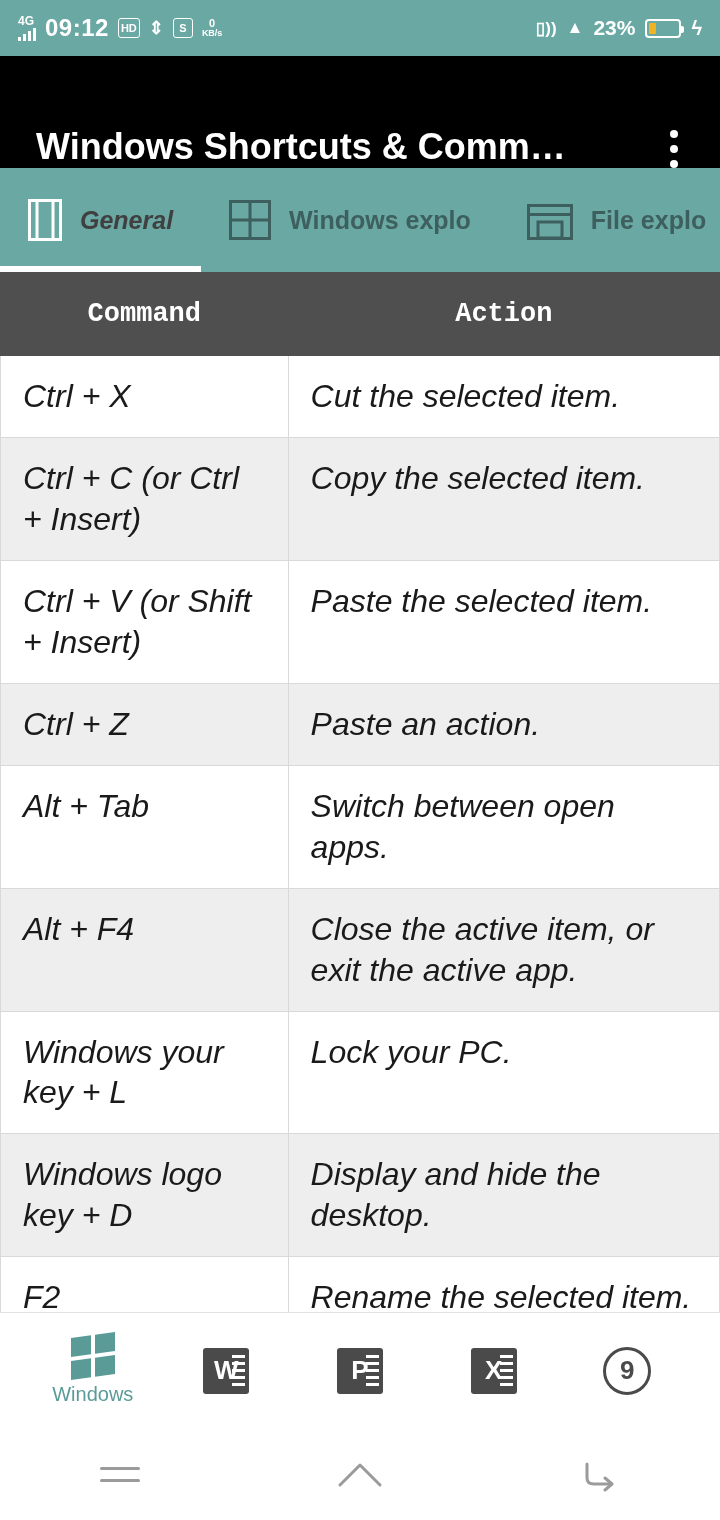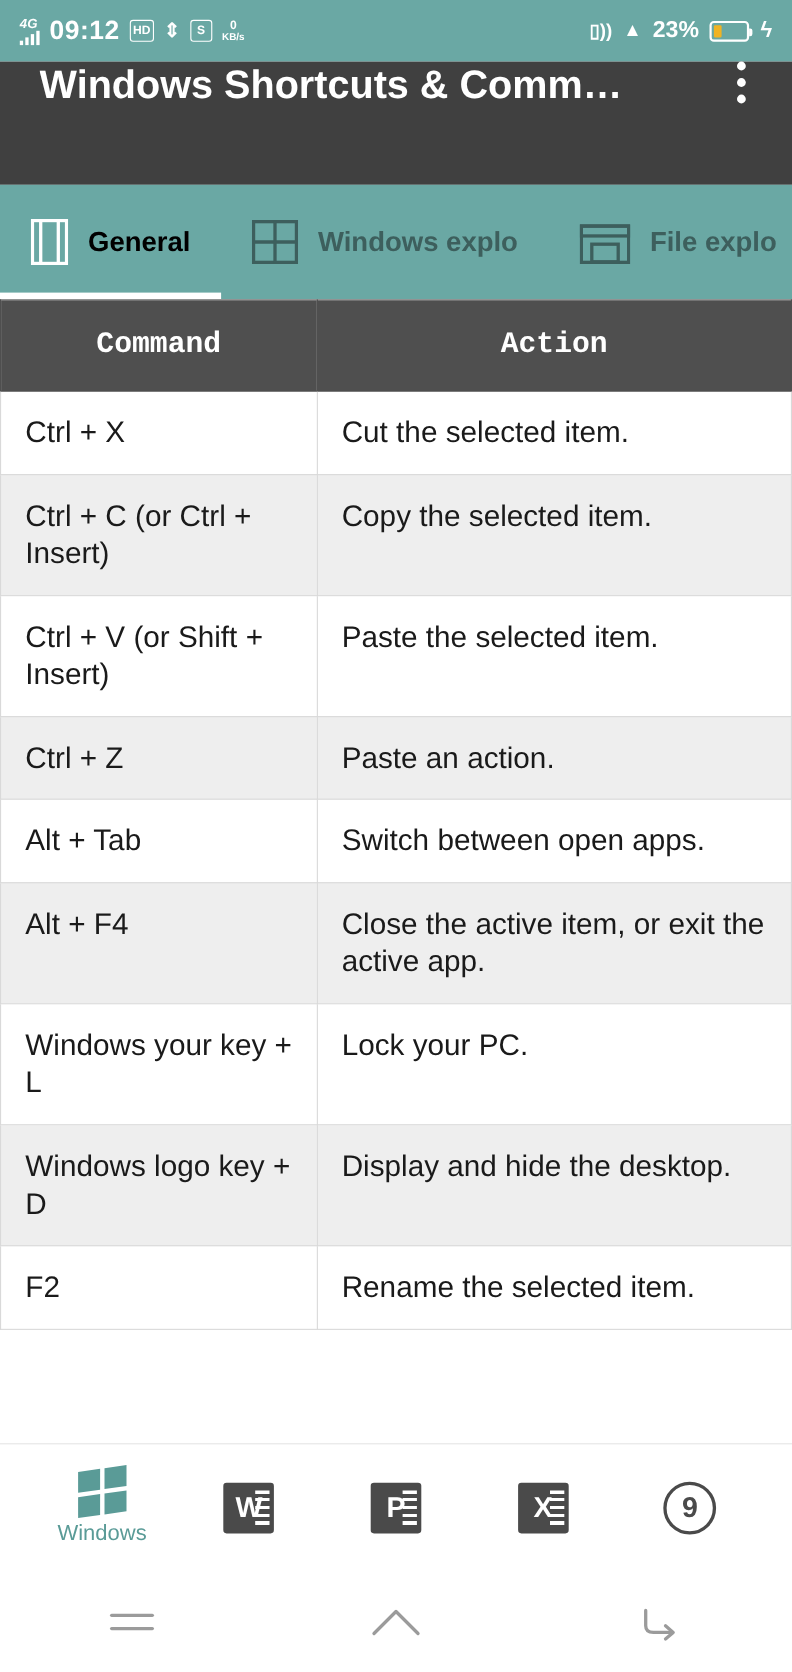--- a/index.html
+++ b/index.html
@@ -17,21 +17,21 @@
     background: #6aa8a4;
     color: #ffffff;
     display: flex;
     align-items: center;
     padding: 0 18px;
     font-size: 21px;
     font-weight: bold;
   }
   .sb-left { display: flex; align-items: center; gap: 9px; }
   .sb-right { margin-left: auto; display: flex; align-items: center; gap: 10px; }
-  .sig-wrap { position: relative; display: flex; align-items: flex-end; height: 26px; font-style: italic; }
+  .sig-wrap { position: relative; display: flex; align-items: flex-end; height: 26px; }
   .sig-4g { font-size: 12px; font-weight: bold; line-height: 1; position: absolute; top: 0px; left: 0px; }
   .bars { display: flex; align-items: flex-end; gap: 2px; height: 14px; margin-top: 12px; }
   .bars i { display: block; width: 3px; background: #fff; }
   .bars i:nth-child(1) { height: 4px; }
   .bars i:nth-child(2) { height: 7px; }
   .bars i:nth-child(3) { height: 10px; }
   .bars i:nth-child(4) { height: 13px; }
   .clock { font-size: 24px; font-weight: bold; letter-spacing: .5px; }
   .mini-icon {
     font-size: 11px; border: 1.6px solid #fff; border-radius: 3px;
@@ -51,23 +51,23 @@
   }
   .batt::after {
     content: ""; position: absolute; right: -5px; top: 5px;
     width: 3px; height: 7px; background: #fff; border-radius: 0 2px 2px 0;
   }
   .batt .fill { height: 100%; width: 23%; background: #f0b323; border-radius: 1px; }
   .bolt { font-size: 20px; }
 
   
   .appbar {
-    background: #404040;
+    background: #000000;
     height: 112px;
-    display: flex; align-items: flex-start;
+    display: flex; align-items: flex-end;
     padding: 0 24px 0 36px;
   }
   .app-title {
     color: #ffffff; font-size: 36px; font-weight: bold;
     white-space: nowrap; overflow: hidden; text-overflow: ellipsis;
     flex: 1;
   }
   .overflow { width: 44px; display: flex; flex-direction: column; align-items: center; gap: 7px; }
   .overflow span { width: 8px; height: 8px; border-radius: 50%; background: #fff; display: block; }
 
@@ -82,44 +82,45 @@
   .tab {
     display: flex; align-items: center; gap: 18px;
     padding: 0 28px;
     height: 100%;
     color: #3d5f5d;
     font-size: 25px; font-weight: bold;
     white-space: nowrap;
     flex: 0 0 auto;
     position: relative;
   }
-  .tab.active { color: #000000; }
+  .tab.active { color: #404040; font-style: italic; }
   .tab.active::after {
     content: ""; position: absolute; left: 0; right: 0; bottom: 0;
     height: 6px; background: #ffffff;
   }
   .tab svg { display: block; }
 
   
   .content { flex: 1; background: #ffffff; overflow: hidden; position: relative; }
   table { width: 100%; border-collapse: collapse; table-layout: fixed; }
   thead th {
     background: #4f4f4f; color: #ffffff;
     font-size: 27px; font-weight: bold;
     padding: 26px 10px;
     text-align: center;
     border: 1px solid #4f4f4f;
     font-family: Liberation Mono, monospace;
   }
   tbody td {
-    font-size: 27px; color: #1a1a1a;
+    font-size: 32px; color: #1a1a1a;
     padding: 20px 22px;
     border: 1px solid #d9d9d9;
     vertical-align: top;
     line-height: 1.28;
+    font-style: italic;
   }
   tbody tr:nth-child(even) td { background: #eeeeee; }
   tbody tr:nth-child(odd) td { background: #ffffff; }
   col.c1 { width: 40%; }
   col.c2 { width: 60%; }
 
   
   .appdock {
     height: 116px;
     background: #ffffff;

